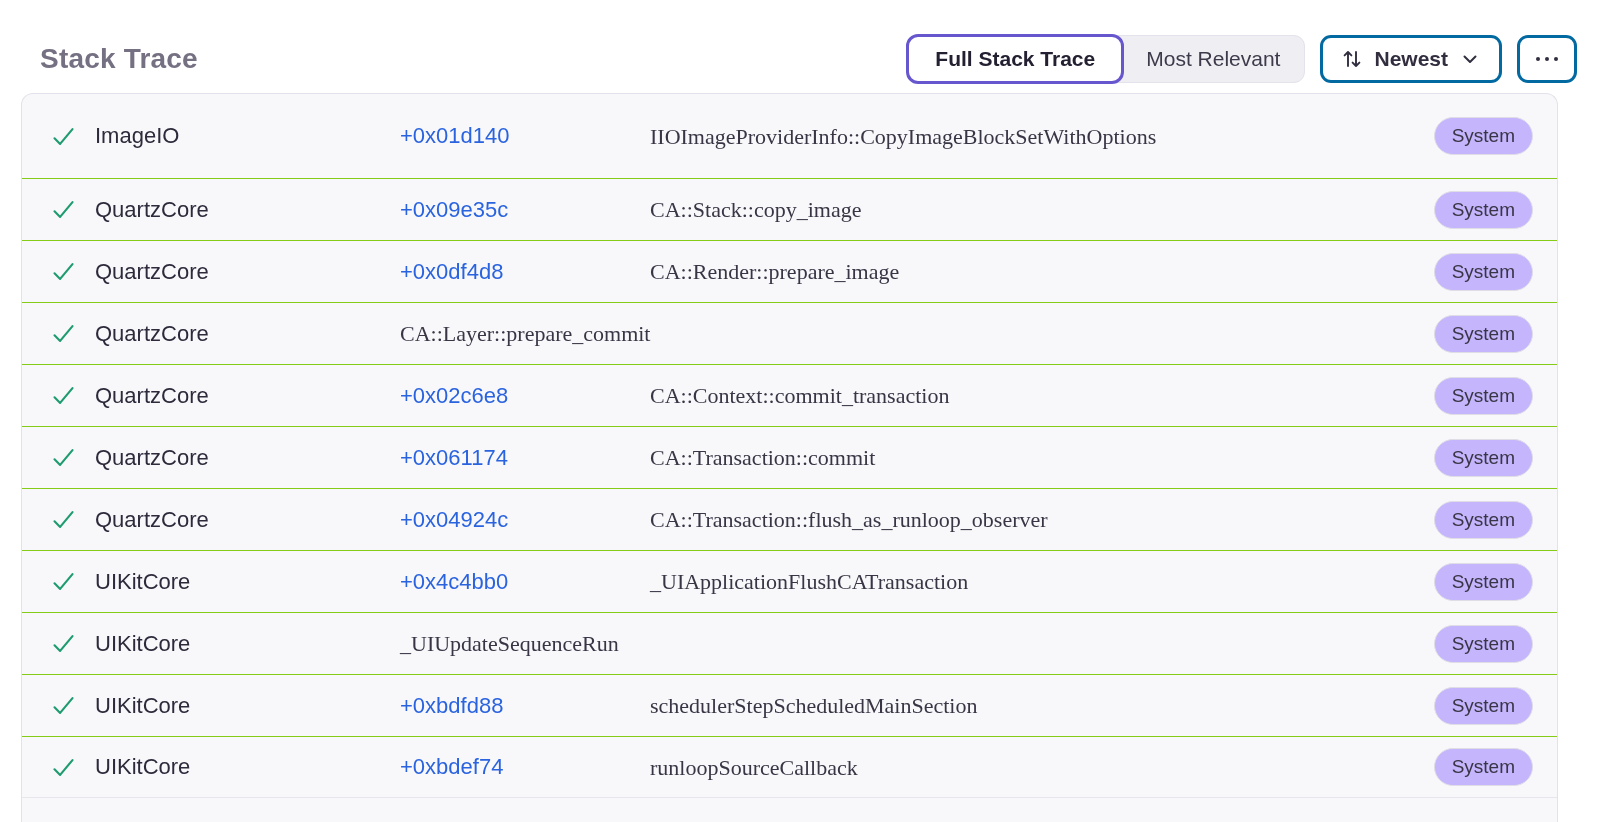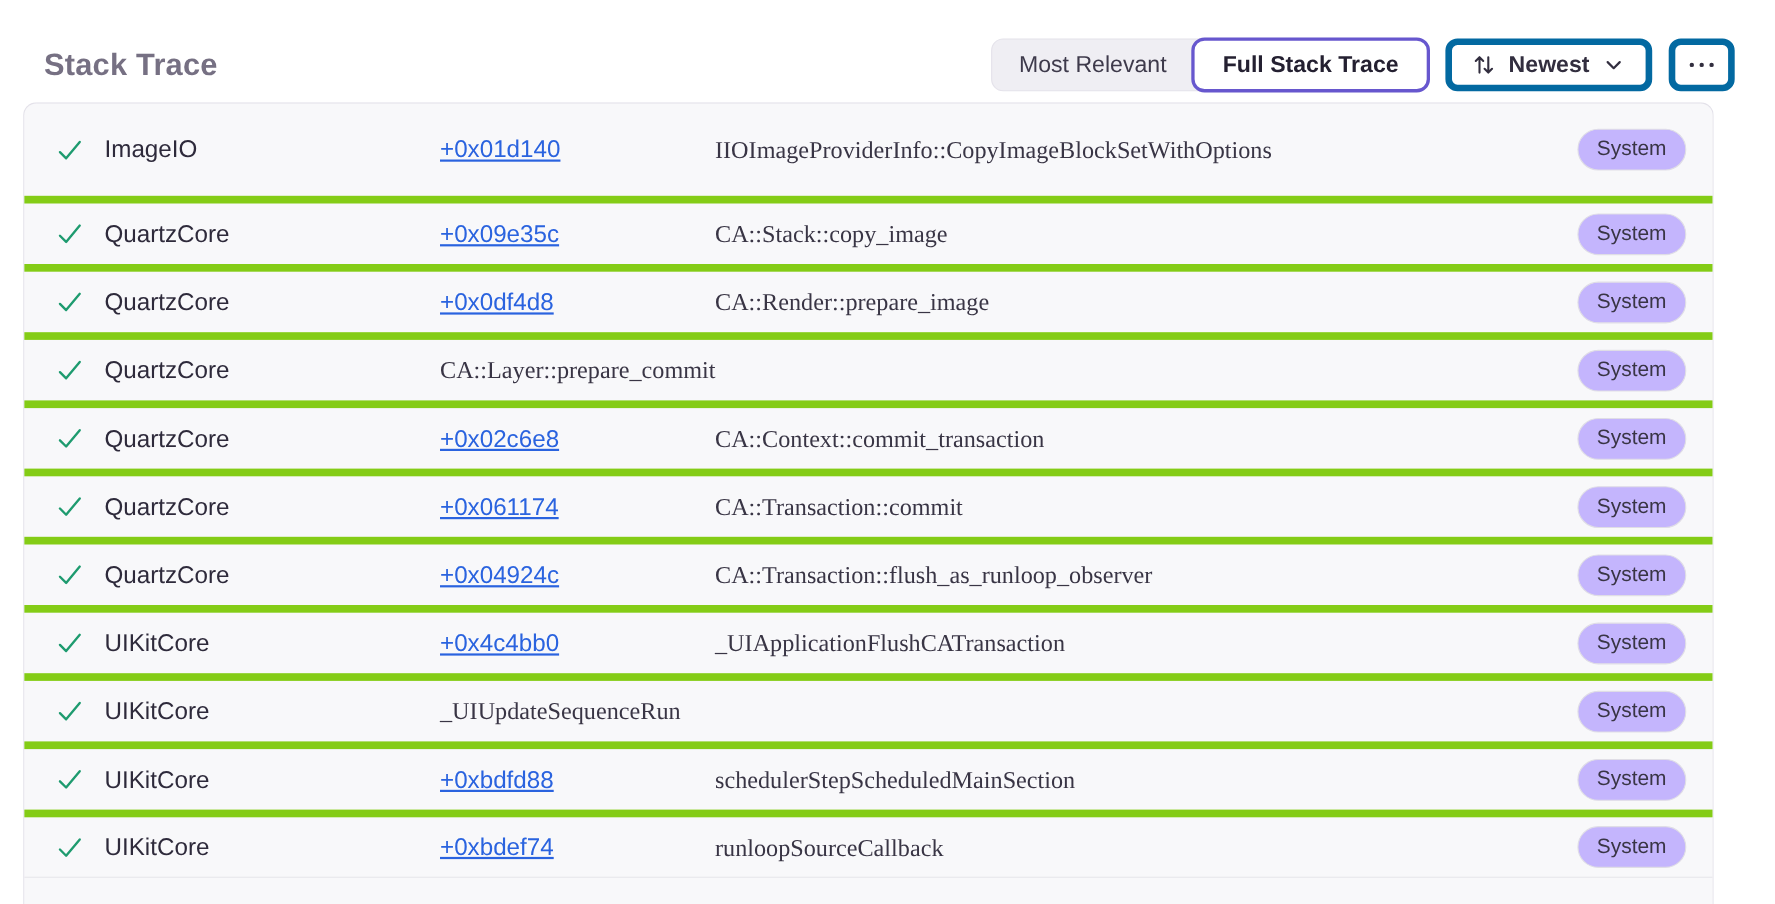--- a/index.html
+++ b/index.html
@@ -28,54 +28,54 @@
     font-size: 21px; color: #3E3A4B; font-weight: 500;
     padding: 11px 24px; border-radius: 10px; white-space: nowrap;
   }
   .seg-btn.active {
     background: #ffffff; border: 3px solid #6757CE; border-radius: 12px;
     margin: -2px; font-weight: 700; color: #242031; padding: 10px 26px;
   }
 
   .pill-btn {
     display: flex; align-items: center; gap: 11px;
-    background: #ffffff; border: 6px solid #0369a1; border-radius: 11px;
+    background: #ffffff; border: 3px solid #0369a1; border-radius: 11px;
     padding: 10px 18px; height: 48px; cursor: pointer;
     font-family: "Liberation Sans", sans-serif;
     font-size: 21px; font-weight: 700; color: #322E3F; white-space: nowrap;
   }
   .more-btn {
     width: 60px; height: 48px; justify-content: center; gap: 5px; padding: 0;
   }
   .more-btn .dot { width: 4px; height: 4px; border-radius: 50%; background: #322E3F; display: inline-block; }
 
   .icon-svg { display: block; }
 
   
   .trace-table {
     margin: 0 37px 0 21px; width: 1537px; height: 729px;
     background: #F8F8FA; border: 1px solid #E3E1E9; border-bottom: none;
     border-radius: 12px 12px 0 0; overflow: hidden;
   }
   .trace-row {
     display: flex; align-items: center;
     min-height: 62px; padding: 0 24px 0 28px;
-    border-top: 7px solid #84cc16;
+    border-top: 1px solid #84cc16;
   }
   .trace-row:first-child { border-top: none; min-height: 84px; }
   .trace-row:last-child { border-bottom: 1px solid #E7E6EC; }
 
   .cell-check { width: 45px; flex: none; display: flex; align-items: center; }
   .cell-module {
     width: 305px; flex: none;
     font-size: 22px; font-weight: 500; color: #2E2A3B;
   }
   .cell-offset {
     width: 250px; flex: none;
-    font-size: 22px; color: #2A63DF; cursor: pointer; text-decoration: underline;
+    font-size: 22px; color: #2A63DF; cursor: pointer;
   }
   .cell-func {
     flex: 1; max-width: 606px;
     font-family: Liberation Serif, serif;
     font-size: 22px; color: #393545; line-height: 31px;
     word-break: break-all;
   }
   .cell-badge-wrap { flex: none; margin-left: auto; }
   .badge {
     display: inline-block; background: #c4b5fd;
@@ -86,22 +86,22 @@
 </head>
 <body>
 
 <div class="page">
 
   <div class="header">
     <div class="page-title">Stack Trace</div>
 
     <div class="controls">
       <div class="segmented">
+        <button class="seg-btn active">Full Stack Trace</button>
         <button class="seg-btn">Most Relevant</button>
-        <button class="seg-btn active">Full Stack Trace</button>
       </div>
 
       <button class="pill-btn">
         <span>
           <svg class="icon-svg" width="22" height="22" viewBox="0 0 22 22" fill="none" stroke="#322E3F" stroke-width="1.9" stroke-linecap="round" stroke-linejoin="round">
             <path d="M7 18 V4 M7 4 L3.6 7.4 M7 4 L10.4 7.4"></path>
             <path d="M15 4 V18 M15 18 L11.6 14.6 M15 18 L18.4 14.6"></path>
           </svg>
         </span>
         <span>Newest</span>

